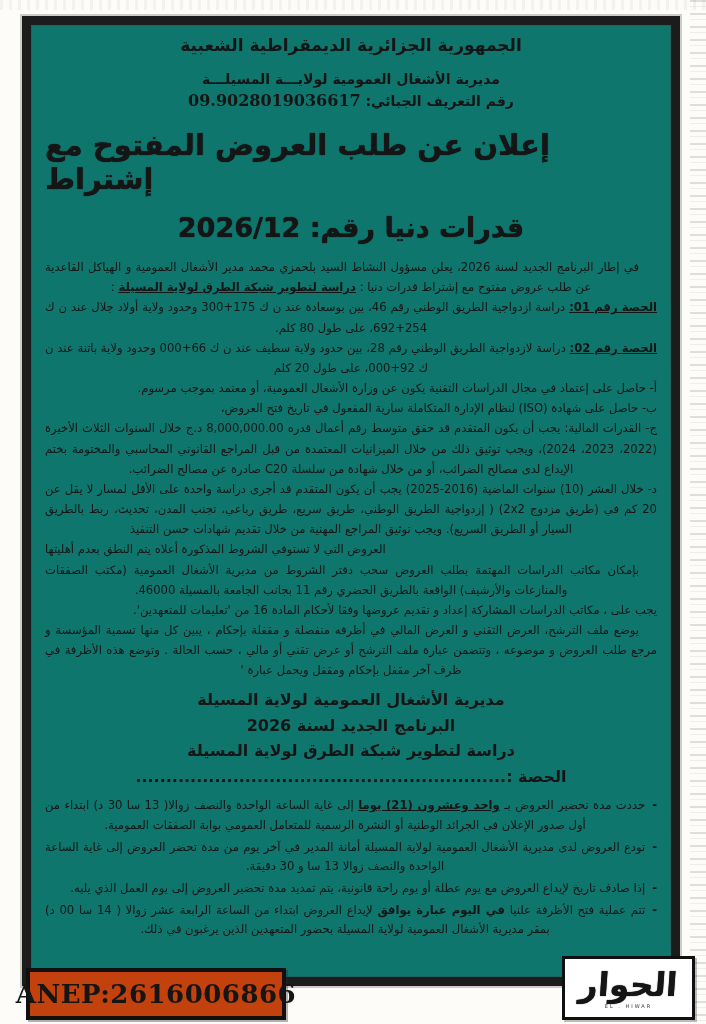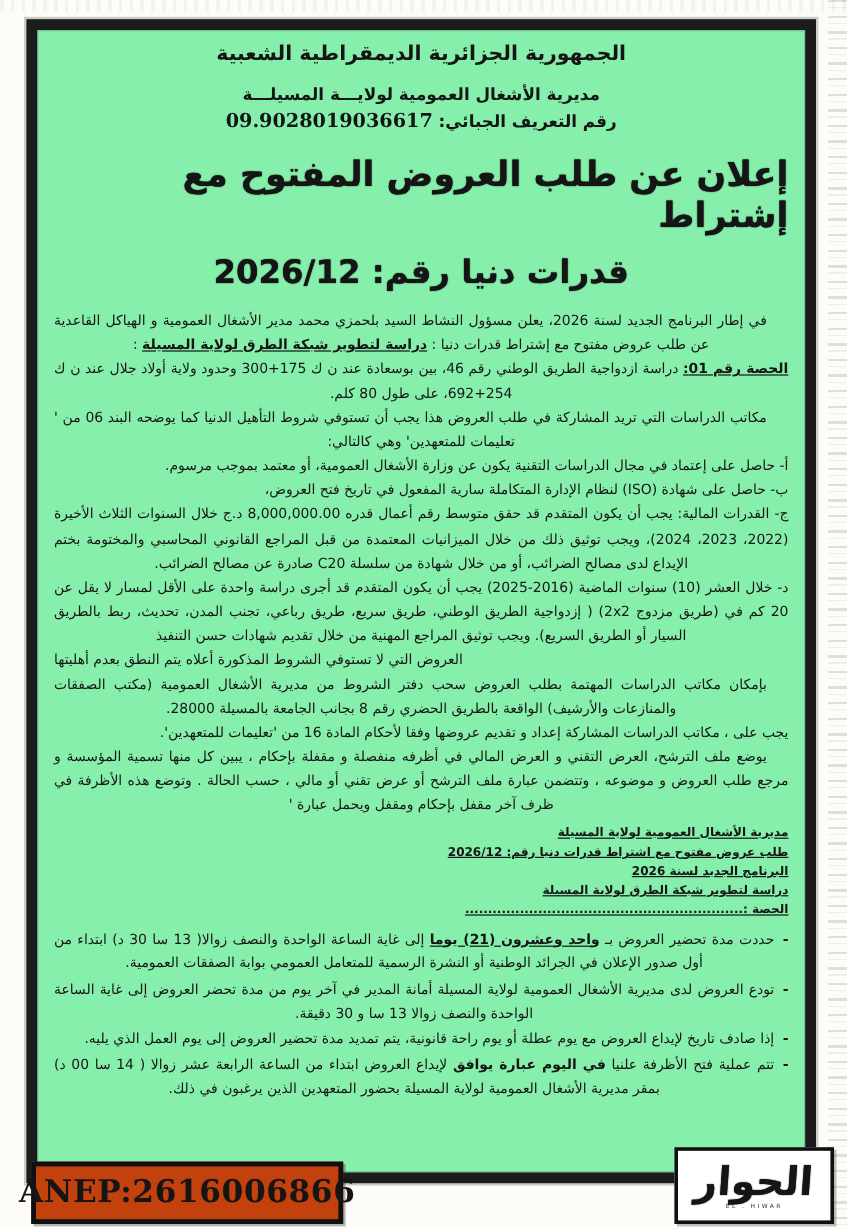--- a/index.html
+++ b/index.html
@@ -22,42 +22,42 @@
     position:absolute;left:0;top:0;height:10px;width:100%;
     background:repeating-linear-gradient(90deg,
       rgba(90,90,90,.12) 0 3px, transparent 3px 9px);
     opacity:.5;
   }
   
   .frame{
     position:absolute;left:22px;top:16px;right:26px;bottom:38px;
     border:9px solid #1c1c1c;
     box-shadow:0 0 0 2px rgba(60,60,60,.25), inset 0 0 0 1px rgba(60,60,60,.25);
-    background:#86efac;
+    background:#0f766e;
     direction:rtl;
     padding:6px 14px 4px 14px;
     overflow:hidden;
   }
   .hdr1{text-align:center;font-weight:bold;font-size:17px;margin-top:4px;}
   .hdr2{text-align:center;font-weight:bold;font-size:14px;margin-top:16px;}
   .hdr3{text-align:center;font-weight:bold;font-size:14px;margin-top:4px;}
   .hdr3 .num{font-size:16px;letter-spacing:.5px;font-family:"DejaVu Serif",serif;}
-  .title1{text-align:right;font-weight:900;font-size:29px;margin-top:18px;
+  .title1{text-align:left;font-weight:900;font-size:29px;margin-top:18px;
           text-shadow:0 0 1px #000;}
   .title2{text-align:center;font-weight:900;font-size:27px;margin-top:16px;
           text-shadow:0 0 1px #000;}
   .body{margin-top:14px;font-size:11.6px;line-height:1.74;}
   .body p{margin:0;}
   .jc{text-align:justify;text-align-last:center;}
   .rt{text-align:right;}
   .ct{text-align:left;}
   .ind{text-indent:18px;}
   .bu{font-weight:bold;text-decoration:underline;}
   .b{font-weight:bold;}
-  .env{margin-top:6px;font-weight:bold;font-size:10px;line-height:1.62;text-align:right;text-decoration:underline;}
+  .env{margin-top:6px;font-weight:bold;font-size:16px;line-height:1.62;text-align:center;}
   .env div{margin:0;}
   .bullets{margin-top:6px;font-size:11.6px;line-height:1.7;}
   .bullet{display:flex;gap:7px;margin-top:2px;}
   .bullet .dash{flex:0 0 auto;font-weight:bold;}
   .bullet p{margin:0;flex:1;}
   
   .anep-box{
     position:absolute;left:26px;top:968px;width:252px;height:44px;
     border:4px solid #101010;background:#c2410c;
     display:flex;align-items:center;justify-content:center;
@@ -96,35 +96,34 @@
     <div class="hdr3"><span>رقم التعريف الجبائي:</span> <span class="num">09.9028019036617</span></div>
 
     <div class="title1">إعلان عن طلب العروض المفتوح مع إشتراط</div>
     <div class="title2">قدرات دنيا رقم: 2026/12</div>
 
     <div class="body">
       <p class="jc ind"><span>في إطار البرنامج الجديد لسنة 2026، يعلن مسؤول النشاط السيد بلحمزي محمد مدير الأشغال العمومية و الهياكل القاعدية عن طلب عروض مفتوح مع إشتراط قدرات دنيا : </span><span class="bu">دراسة لتطوير شبكة الطرق لولاية المسيلة</span><span> :</span></p>
 
       <p class="jc"><span class="bu">الحصة رقم 01:</span><span> دراسة ازدواجية الطريق الوطني رقم 46، بين بوسعادة عند ن ك 175+300 وحدود ولاية أولاد جلال عند ن ك 254+692، على طول 80 كلم.</span></p>
 
+      <p class="jc"><span class="bu">الحصة رقم 02:</span><span> دراسة لازدواجية الطريق الوطني رقم 28، بين حدود ولاية سطيف عند ن ك 66+000 وحدود ولاية باتنة عند ن ك 92+000، على طول 20 كلم</span></p>
 
-      <p class="jc ind">مكاتب الدراسات التي تريد المشاركة في طلب العروض هذا يجب أن تستوفي شروط التأهيل الدنيا كما يوضحه البند 06 من ' تعليمات للمتعهدين' وهي كالتالي:</p>
       <p class="rt">أ- حاصل على إعتماد في مجال الدراسات التقنية يكون عن وزارة الأشغال العمومية، أو معتمد بموجب مرسوم.</p>
       <p class="rt">ب- حاصل على شهادة (ISO) لنظام الإدارة المتكاملة سارية المفعول في تاريخ فتح العروض،</p>
       <p class="jc">ج- القدرات المالية: يجب أن يكون المتقدم قد حقق متوسط رقم أعمال قدره 8,000,000.00 د.ج خلال السنوات الثلاث الأخيرة (2022، 2023، 2024)، ويجب توثيق ذلك من خلال الميزانيات المعتمدة من قبل المراجع القانوني المحاسبي والمختومة بختم الإيداع لدى مصالح الضرائب، أو من خلال شهادة من سلسلة C20 صادرة عن مصالح الضرائب.</p>
       <p class="jc">د- خلال العشر (10) سنوات الماضية (2016-2025) يجب أن يكون المتقدم قد أجرى دراسة واحدة على الأقل لمسار لا يقل عن 20 كم في (طريق مزدوج 2x2) ( إزدواجية الطريق الوطني، طريق سريع، طريق رباعي، تجنب المدن، تحديث، ربط بالطريق السيار أو الطريق السريع). ويجب توثيق المراجع المهنية من خلال تقديم شهادات حسن التنفيذ</p>
       <p class="ct">العروض التي لا تستوفي الشروط المذكورة أعلاه يتم النطق بعدم أهليتها</p>
-      <p class="jc ind">بإمكان مكاتب الدراسات المهتمة بطلب العروض سحب دفتر الشروط من مديرية الأشغال العمومية (مكتب الصفقات والمنازعات والأرشيف) الواقعة بالطريق الحضري رقم 8 بجانب الجامعة بالمسيلة 28000.</p>
+      <p class="jc ind">بإمكان مكاتب الدراسات المهتمة بطلب العروض سحب دفتر الشروط من مديرية الأشغال العمومية (مكتب الصفقات والمنازعات والأرشيف) الواقعة بالطريق الحضري رقم 11 بجانب الجامعة بالمسيلة 46000.</p>
       <p class="rt">يجب على ، مكاتب الدراسات المشاركة إعداد و تقديم عروضها وفقا لأحكام المادة 16 من 'تعليمات للمتعهدين'.</p>
       <p class="jc ind">يوضع ملف الترشح، العرض التقني و العرض المالي في أظرفه منفصلة و مقفلة بإحكام ، يبين كل منها تسمية المؤسسة و مرجع طلب العروض و موضوعه ، وتتضمن عبارة ملف الترشح أو عرض تقني أو مالي ، حسب الحالة . وتوضع هذه الأظرفة في ظرف آخر مقفل بإحكام ومقفل ويحمل عبارة '</p>
     </div>
 
     <div class="env">
       <div>مديرية الأشغال العمومية لولاية المسيلة</div>
-      <div>طلب عروض مفتوح مع اشتراط قدرات دنيا رقم: 2026/12</div>
       <div>البرنامج الجديد لسنة 2026</div>
       <div>دراسة لتطوير شبكة الطرق لولاية المسيلة</div>
       <div>الحصة :.............................................................</div>
     </div>
 
     <div class="bullets">
       <div class="bullet">
         <span class="dash">-</span>
         <p class="jc"><span>حددت مدة تحضير العروض بـ </span><span class="bu">واحد وعشرون (21) يوما</span><span> إلى غاية الساعة الواحدة والنصف زوالا( 13 سا 30 د) ابتداء من أول صدور الإعلان في الجرائد الوطنية أو النشرة الرسمية للمتعامل العمومي بوابة الصفقات العمومية.</span></p>
       </div>

